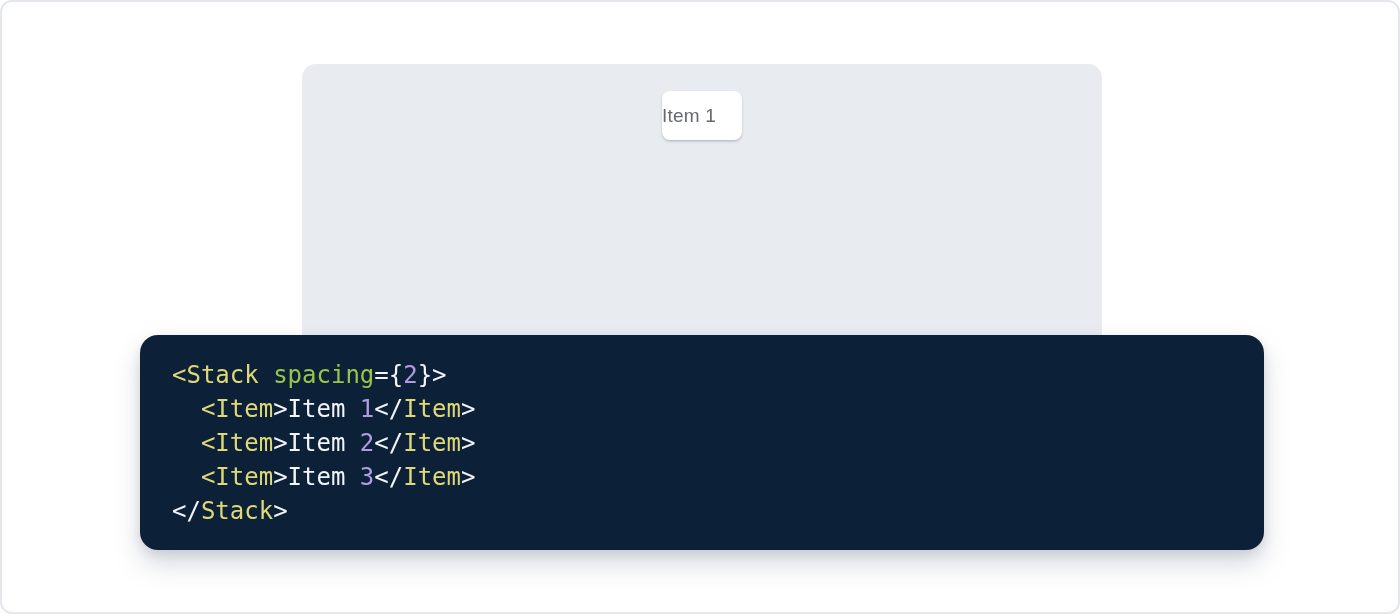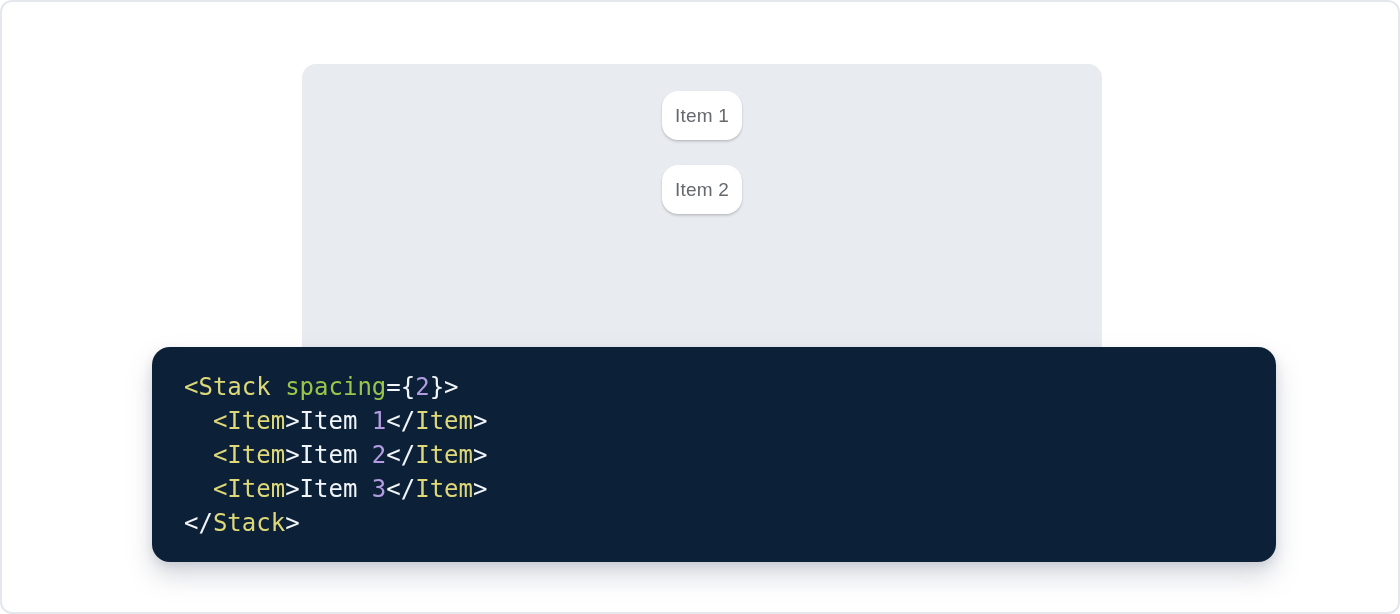--- a/index.html
+++ b/index.html
@@ -33,37 +33,37 @@
   .stack{
     display:flex;
     flex-direction:column;
     align-items:center;
     padding-top:27px;
     gap:25px;
   }
   .item-card{
     width:80px;height:49px;
     background:#ffffff;
-    border-radius:16px;
+    border-radius:8px;
     box-shadow:0 2px 3px rgba(0,0,0,0.10), 0 1px 2px rgba(0,0,0,0.12);
     display:flex;
     align-items:center;
-    justify-content:center;
+    justify-content:flex-start;
   }
   .item-card span{
     font-size:19px;
     color:#65696e;
     letter-spacing:0.2px;
   }
   .code-block{
     position:absolute;
     left:138px;top:333px;
     width:1124px;height:215px;
     box-sizing:border-box;
-    margin:12px;
+    margin:0;
     background:var(--code-bg);
     border-radius:18px;
     padding:23px 32px;
     box-shadow:0 14px 26px rgba(110,120,140,0.28), 0 4px 10px rgba(110,120,140,0.18);
     font-family:"DejaVu Sans Mono","Liberation Mono",monospace;
     font-size:24px;
     line-height:34px;
     overflow:hidden;
   }
   .code-line{white-space:pre;}
@@ -76,21 +76,18 @@
 </head>
 <body>
 
 <div class="page">
 
   <div class="demo-panel">
     <div class="stack">
       <div class="item-card">
         <span>Item 1</span>
       </div>
-      <div class="item-card">
-        <span>Item 2</span>
-      </div>
     </div>
   </div>
 
   <pre class="code-block"><code><div class="code-line"><span class="tok-tag">&lt;Stack </span><span class="tok-attr">spacing</span><span class="tok-punct">={</span><span class="tok-number">2</span><span class="tok-punct">}&gt;</span></div><div class="code-line"><span class="tok-tag">  &lt;Item</span><span class="tok-punct">&gt;</span><span class="tok-text">Item </span><span class="tok-number">1</span><span class="tok-punct">&lt;/</span><span class="tok-tag">Item</span><span class="tok-punct">&gt;</span></div><div class="code-line"><span class="tok-tag">  &lt;Item</span><span class="tok-punct">&gt;</span><span class="tok-text">Item </span><span class="tok-number">2</span><span class="tok-punct">&lt;/</span><span class="tok-tag">Item</span><span class="tok-punct">&gt;</span></div><div class="code-line"><span class="tok-tag">  &lt;Item</span><span class="tok-punct">&gt;</span><span class="tok-text">Item </span><span class="tok-number">3</span><span class="tok-punct">&lt;/</span><span class="tok-tag">Item</span><span class="tok-punct">&gt;</span></div><div class="code-line"><span class="tok-punct">&lt;/</span><span class="tok-tag">Stack</span><span class="tok-punct">&gt;</span></div></code></pre>
 
 </div>
 
 </body></html>

